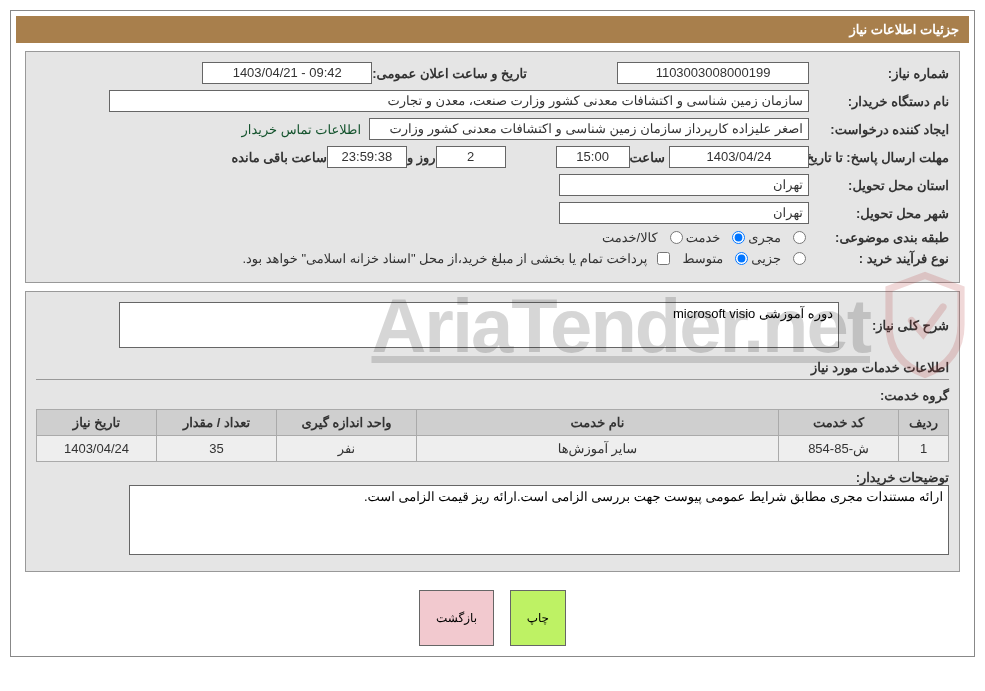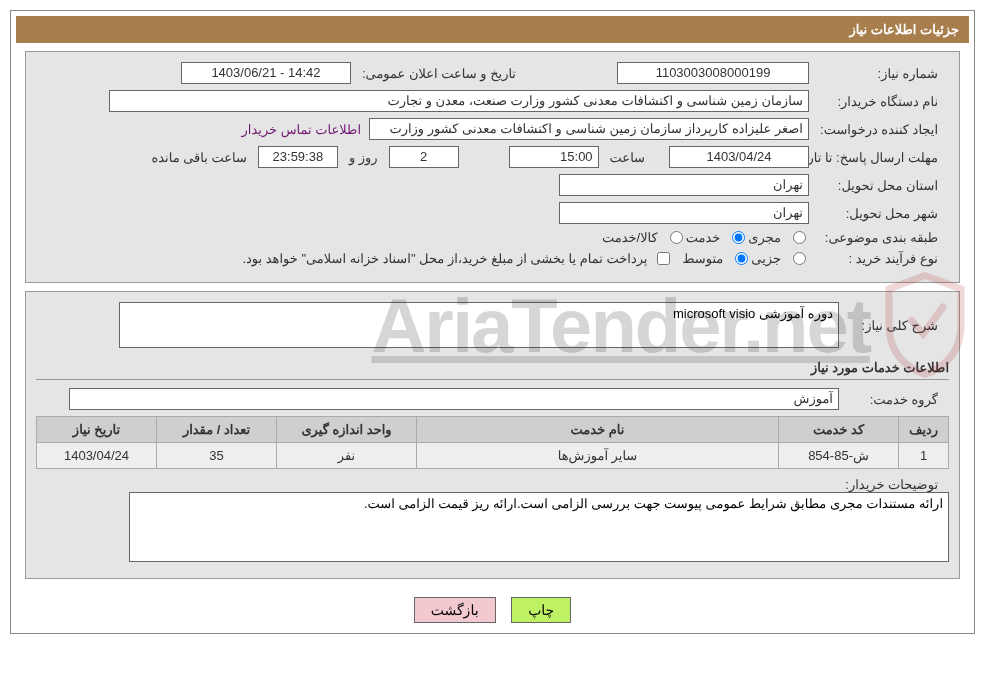--- a/index.html
+++ b/index.html
@@ -28,33 +28,33 @@
   background: #e5e5e5;
   padding: 10px 10px 10px 10px;
 }
 .row {
   display: flex;
   align-items: center;
   margin-bottom: 6px;
   flex-wrap: wrap;
 }
 .lbl {
-  font-weight: normal;
-  padding: 0 11px;
+  font-weight: bold;
+  padding: 0 0;
   white-space: nowrap;
 }
 .txt {
   background: #fff;
   border: 1px solid #666;
   padding: 2px 5px;
   height: 22px;
   font-family: inherit;
   font-size: 13px;
 }
-.link { color: #701a75; text-decoration: none; }
+.link { color: #14532d; text-decoration: none; }
 .radio { margin: 0 3px 0 12px; }
 .info-note { padding: 0 4px; }
 .heading {
   font-weight: bold;
   border-bottom: 1px solid #999;
   padding-bottom: 4px;
   margin: 12px 0 8px 0;
 }
 .txtarea {
   width: 720px;
@@ -84,24 +84,24 @@
 }
 table.grid th { background: #cfcfcf; font-weight: bold; }
 table.grid td { background: #eee; }
 .btnrow {
   text-align: center;
   padding: 10px 0;
 }
 .btn {
   display: inline-block;
   border: 1px solid #666;
-  padding: 4px 16px;
+  padding: 20px 16px;
   margin: 0 6px;
   font-family: inherit;
-  font-size: 14px;
+  font-size: 12px;
   cursor: pointer;
 }
 .btn-green { background: #bef264; text-align: right; }
 .btn-pink { background: #f2c9cf; }
 .watermark {
   position: absolute;
   top: 240px;
   left: 60px;
   width: 900px;
   height: 150px;
@@ -140,39 +140,39 @@
 <div class="frame">
   <div class="title-bar">جزئیات اطلاعات نیاز</div>
 
   <div class="section">
 
     <div class="row">
       <span class="lbl" style="width:140px">شماره نیاز:</span>
       <span class="txt" style="width:192px;text-align:center">1103003008000199</span>
       <span style="flex:0 0 90px"></span>
       <span class="lbl">تاریخ و ساعت اعلان عمومی:</span>
-      <span class="txt" style="width:170px;text-align:center;direction:ltr">1403/06/21 - 14:42</span>
+      <span class="txt" style="width:170px;text-align:center;direction:ltr">1403/04/21 - 09:42</span>
     </div>
 
     <div class="row">
       <span class="lbl" style="width:140px">نام دستگاه خریدار:</span>
       <span class="txt" style="width:700px">سازمان زمین شناسی و اکتشافات معدنی کشور وزارت صنعت، معدن و تجارت</span>
     </div>
 
     <div class="row">
       <span class="lbl" style="width:140px">ایجاد کننده درخواست:</span>
       <span class="txt" style="width:440px;overflow:hidden">اصغر علیزاده کارپرداز سازمان زمین شناسی و اکتشافات معدنی کشور وزارت صنع</span>
       <a href="#" class="link" style="margin-right:8px">اطلاعات تماس خریدار</a>
     </div>
 
     <div class="row">
       <span class="lbl" style="width:140px">مهلت ارسال پاسخ: تا تاریخ:</span>
       <span class="txt" style="width:140px;text-align:center">1403/04/24</span>
-      <span class="lbl" style="margin-right:13px">ساعت</span>
-      <span class="txt" style="width:90px;text-align:right">15:00</span>
+      <span class="lbl" style="margin-right:4px">ساعت</span>
+      <span class="txt" style="width:74px;text-align:center">15:00</span>
       <span style="flex:0 0 50px"></span>
       <span class="txt" style="width:70px;text-align:center">2</span>
       <span class="lbl">روز و</span>
       <span class="txt" style="width:80px;text-align:center;direction:ltr">23:59:38</span>
       <span class="lbl">ساعت باقی مانده</span>
     </div>
 
     <div class="row">
       <span class="lbl" style="width:140px">استان محل تحویل:</span>
       <span class="txt" style="width:250px">تهران</span>
@@ -208,21 +208,20 @@
 
     <div class="row">
       <span class="lbl" style="width:110px">شرح کلی نیاز:</span>
       <textarea class="txtarea" readonly="" style="">دوره آموزشی microsoft visio</textarea>
     </div>
 
     <div class="heading">اطلاعات خدمات مورد نیاز</div>
 
     <div class="row">
       <span class="lbl" style="width:110px">گروه خدمت:</span>
-      <span class="txt" style="width:770px">آموزش</span>
     </div>
 
     <table class="grid">
       <thead>
         <tr>
           <th style="width:50px">ردیف</th>
           <th style="width:120px">کد خدمت</th>
           <th>نام خدمت</th>
           <th style="width:140px">واحد اندازه گیری</th>
           <th style="width:120px">تعداد / مقدار</th>

